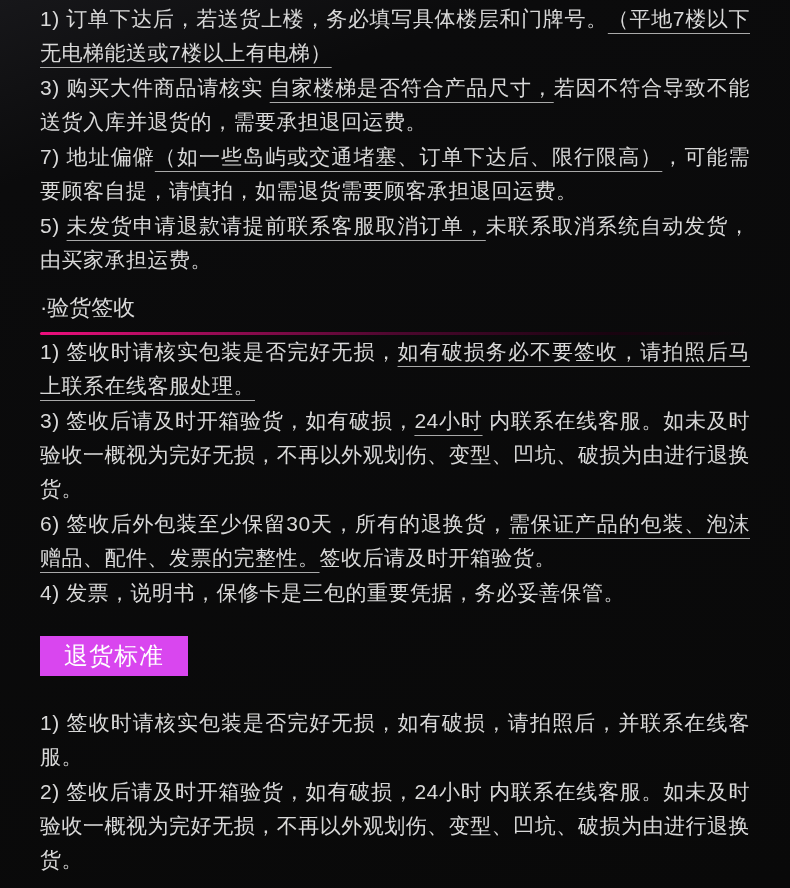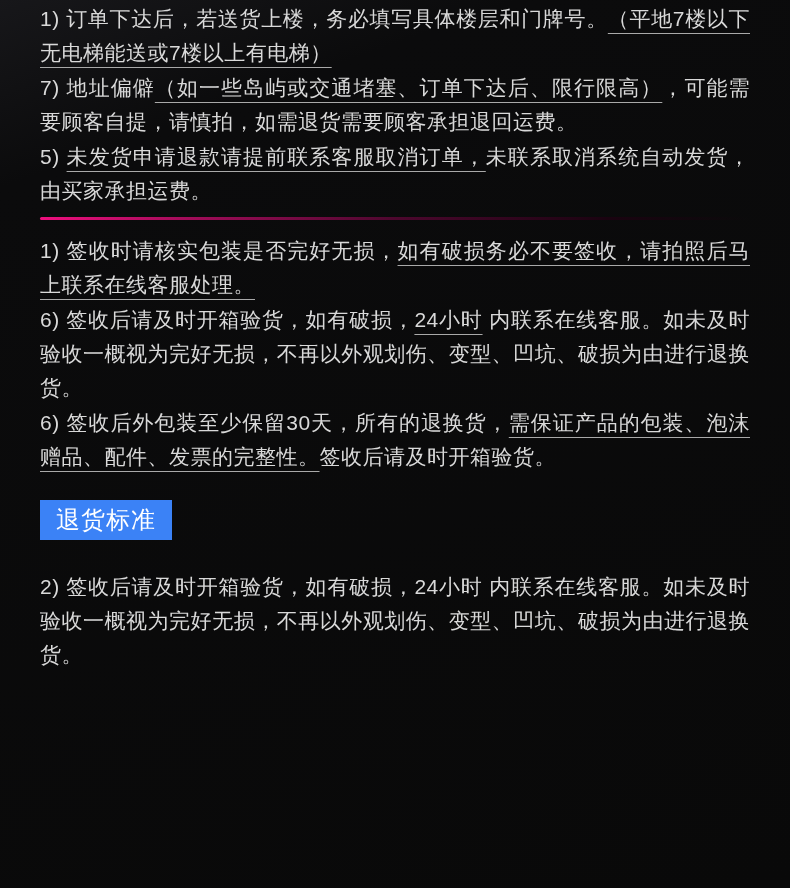--- a/index.html
+++ b/index.html
@@ -28,51 +28,55 @@
     font-size: 22px;
     line-height: 30px;
     color: #d9d9d9;
   }
   .pink-rule {
     margin-top: 9px;
     height: 3px;
     border-radius: 2px;
     background: linear-gradient(90deg, #ee0f7e 0%, #a50c5b 20%, #4d072e 50%, #1a0310 80%, rgba(10,10,10,0) 100%);
   }
-  .notes-block { margin-top: 14px; }
+  .notes-block { margin-top: 0; }
   .badge {
     margin-top: 26px;
-    width: 132px; height: 40px;
-    background: #3b82f6;
+    width: 148px; height: 40px;
+    background: #d946ef;
     color: #ffffff;
     font-size: 24px;
     letter-spacing: 1px;
     display: flex; align-items: center; justify-content: center;
   }
   .returns-block { margin-top: 30px; }
 </style>
 </head>
 <body>
 
 <div class="content">
 
   <div id="shipping-notes" class="notes-list">
       <p class="note"><span>1) 订单下达后，若送货上楼，务必填写具体楼层和门牌号。</span><span class="u">（平地7楼以下无电梯能送或7楼以上有电梯）</span></p>
+      <p class="note"><span>3) 购买大件商品请核实 </span><span class="u">自家楼梯是否符合产品尺寸，</span><span>若因不符合导致不能送货入库并退货的，需要承担退回运费。</span></p>
       <p class="note"><span>7) 地址偏僻</span><span class="u">（如一些岛屿或交通堵塞、订单下达后、限行限高）</span><span>，可能需要顾客自提，请慎拍，如需退货需要顾客承担退回运费。</span></p>
       <p class="note"><span>5) </span><span class="u">未发货申请退款请提前联系客服取消订单，</span><span>未联系取消系统自动发货，由买家承担运费。</span></p>
     </div>
 
+  <div class="heading">·验货签收</div>
 
   <div class="pink-rule"></div>
 
   <div id="inspection-notes" class="notes-block">
       <p class="note"><span>1) 签收时请核实包装是否完好无损，</span><span class="u">如有破损务必不要签收，请拍照后马上联系在线客服处理。</span></p>
-      <p class="note"><span>6) 签收后请及时开箱验货，如有破损，</span><span class="u">24小时</span><span> 内联系在线客服。如未及时验收一概视为完好无损，不再以外观划伤、变型、凹坑、破损为由进行退换货。</span></p>
+      <p class="note"><span>3) 签收后请及时开箱验货，如有破损，</span><span class="u">24小时</span><span> 内联系在线客服。如未及时验收一概视为完好无损，不再以外观划伤、变型、凹坑、破损为由进行退换货。</span></p>
       <p class="note"><span>6) 签收后外包装至少保留30天，所有的退换货，</span><span class="u">需保证产品的包装、泡沫赠品、配件、发票的完整性。</span><span>签收后请及时开箱验货。</span></p>
+      <p class="note"><span>4) 发票，说明书，保修卡是三包的重要凭据，务必妥善保管。</span></p>
     </div>
 
   <div class="badge">退货标准</div>
 
   <div id="return-notes" class="returns-block">
+      <p class="note"><span>1) 签收时请核实包装是否完好无损，如有破损，请拍照后，并联系在线客服。</span></p>
       <p class="note"><span>2) 签收后请及时开箱验货，如有破损，24小时 内联系在线客服。如未及时验收一概视为完好无损，不再以外观划伤、变型、凹坑、破损为由进行退换货。</span></p>
     </div>
 
 </div>
 
 </body></html>

